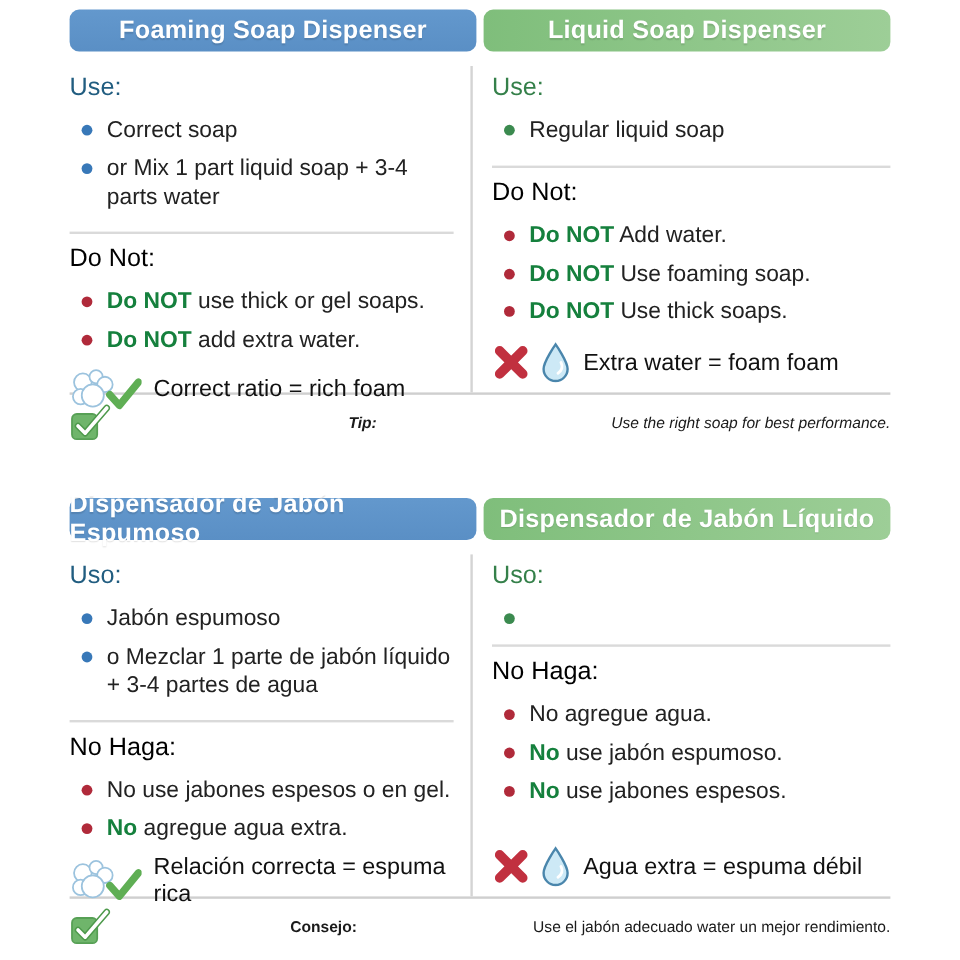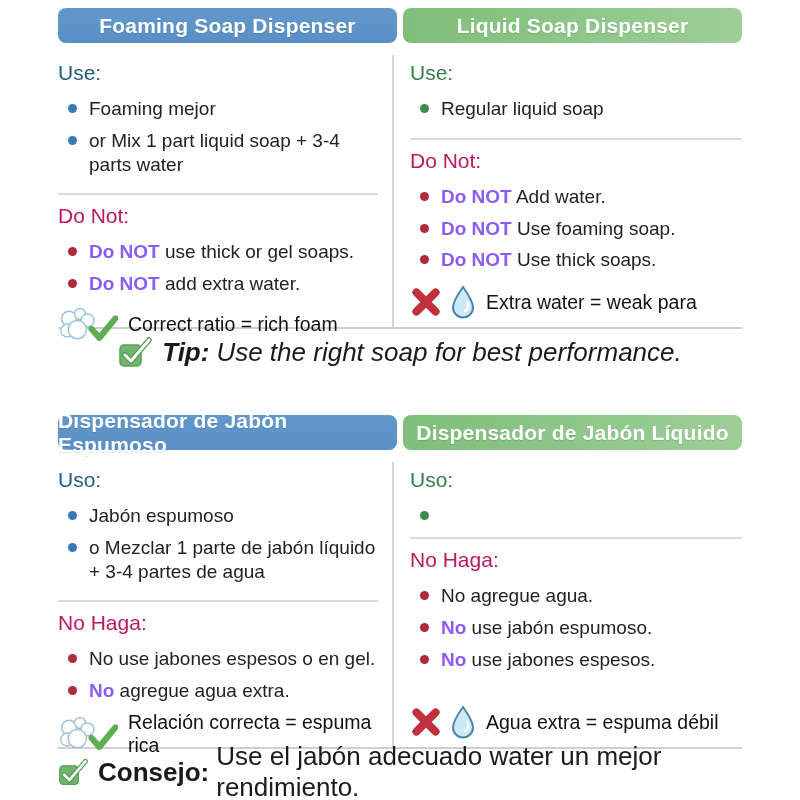--- a/index.html
+++ b/index.html
@@ -38,49 +38,49 @@
     box-sizing: border-box;
     display: flex; flex-direction: column;
     padding-top: 4px;
   }
   .col.left  { width: 334px; padding-right: 14px; }
   .col.right { flex: 1; border-left: 2px solid #d4d4d4; padding-left: 16px; }
 
   .sec-label { font-size: 21px; font-weight: normal; margin: 2px 0 4px 0; }
   .use-blue  { color: #215d80; }
   .use-green { color: #35804a; }
-  .donot     { color: #be185d; }
+  .donot     { color: #000000; }
 
   ul { list-style: none; margin: 0; padding: 0; }
   li { display: flex; font-size: 19px; margin: 8px 0; line-height: 1.25; }
   .dot {
     flex: 0 0 auto; width: 9px; height: 9px; border-radius: 50%;
     margin: 7px 12px 0 10px;
   }
   .dot.blue  { background: #3878b8; }
   .dot.green { background: #3b8a4f; }
   .dot.red   { background: #b02a3a; }
-  .lead { color: #8b5cf6; font-weight: bold; }
+  .lead { color: #15803d; font-weight: bold; }
 
   .divider { border: 0; border-top: 2px solid #dadada; margin: 9px 0 7px 0; }
 
   .verdict {
     margin-top: auto;
     display: flex; align-items: center;
     font-size: 19.5px; color: #111111;
     padding-bottom: 8px;
   }
   .verdict .txt { margin-left: 10px; }
   .verdict svg { flex: 0 0 auto; }
 
   .hr-full { border: 0; border-top: 2px solid #cfcfcf; margin: 0; }
 
   .tip-row {
-    display: flex; align-items: center; justify-content: center;
-    height: 46px; font-size: 26px; color: #1a1a1a;
+    display: flex; align-items: center; justify-content: space-between;
+    height: 46px; font-size: 13px; color: #1a1a1a;
   }
   .en .tip-row { font-style: italic; }
   .tip-label { font-weight: bold; margin-left: 10px; }
   .tip-text  { margin-left: 7px; }
 
   .section-gap { height: 40px; }
   .icon-gap { margin-left: 8px; }
 </style>
 </head>
 <body>
@@ -93,21 +93,21 @@
       <div class="hdr green">Liquid Soap Dispenser</div>
     </div>
 
     <div class="cols">
 
       <div class="col left">
         <div class="sec-label use-blue">Use:</div>
         <ul>
           <li>
               <span class="dot blue"></span>
-              <span>Foaming mejor</span>
+              <span>Correct soap</span>
             </li>
           <li>
               <span class="dot blue"></span>
               <span>or Mix 1 part liquid soap + 3-4 parts water</span>
             </li>
         </ul>
         <hr class="divider">
         <div class="sec-label donot">Do Not:</div>
         <ul>
           <li>
@@ -159,21 +159,21 @@
             </li>
         </ul>
         <div class="verdict">
           <svg width="32" height="32" viewBox="0 0 30 30">
             <path d="M6 6 L24 24 M24 6 L6 24" stroke="#c1303f" stroke-width="7.5" stroke-linecap="round"></path>
           </svg>
           <svg width="26" height="34" viewBox="0 0 26 34" class="icon-gap">
             <path d="M13 2 C13 2 3 16 3 22.5 A10 10 0 0 0 23 22.5 C23 16 13 2 13 2 Z" fill="#cde9f6" stroke="#4a86ac" stroke-width="2"></path>
             <path d="M17.5 17 A6.5 6.5 0 0 1 15 26" fill="none" stroke="#ffffff" stroke-width="2.4" stroke-linecap="round"></path>
           </svg>
-          <span class="txt">Extra water = weak para</span>
+          <span class="txt">Extra water = foam foam</span>
         </div>
       </div>
     </div>
 
     <hr class="hr-full">
 
     <div class="tip-row">
       <svg width="34" height="32" viewBox="0 0 34 30">
         <rect x="2" y="8" width="21" height="21" rx="4" fill="#6fb56b" stroke="#57a055" stroke-width="1.5"></rect>
         <path d="M7 18 L13 24 L31 3" fill="none" stroke="#4e9a4c" stroke-width="5.5" stroke-linecap="round" stroke-linejoin="round"></path>

